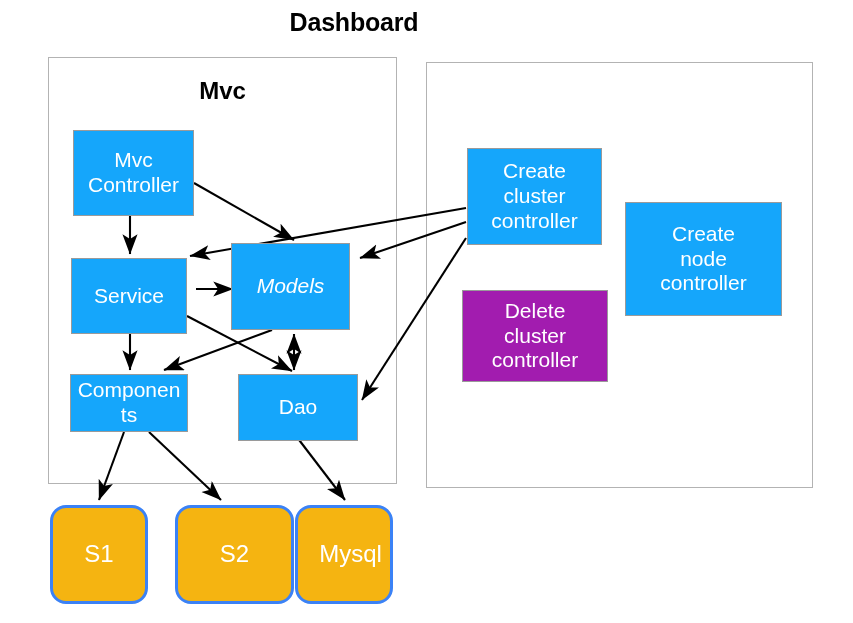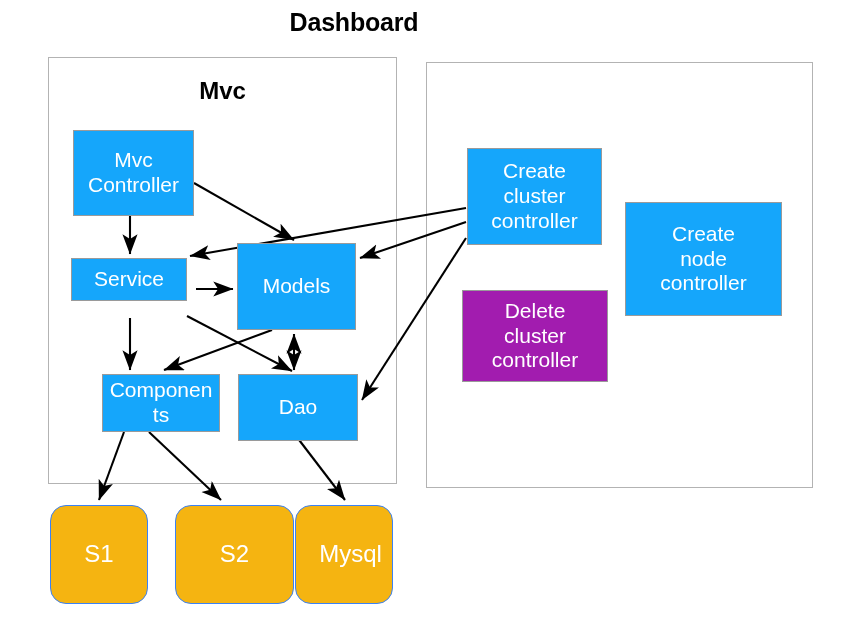--- a/index.html
+++ b/index.html
@@ -61,21 +61,21 @@
     line-height: 1.18;
     overflow: hidden;
   }
   .node-blue {
     background: #15A6FB;
     border: 1px solid #9a9a9a;
     font-size: 21px;
   }
   .node-orange {
     background: #F5B411;
-    border: 1px solid #3b82f6;
+    border: 3px solid #3b82f6;
     border-radius: 16px;
     font-size: 24px;
   }
   .node-label {
     display: block;
     padding: 0 3px;
     width: 100%;
   }
 </style>
 </head>
@@ -113,27 +113,27 @@
         <line x1="124" y1="432" x2="99" y2="500" stroke="#000000" stroke-width="2.1" marker-end="url(#arrow-end)"></line>
         <line x1="149" y1="432" x2="221" y2="500" stroke="#000000" stroke-width="2.1" marker-end="url(#arrow-end)"></line>
         <line x1="293" y1="432" x2="345" y2="500" stroke="#000000" stroke-width="2.1" marker-end="url(#arrow-end)"></line>
       </g>
   </svg>
 
   <div id="node-layer">
       <div class="node node-blue" style="left: 73px; top: 130px; width: 121px; height: 86px; background: rgb(21, 166, 251);">
         <span class="node-label">Mvc<br>Controller</span>
       </div>
-      <div class="node node-blue" style="left: 71px; top: 258px; width: 116px; height: 43px; background: rgb(21, 166, 251);">
+      <div class="node node-blue" style="left: 71px; top: 258px; width: 116px; height: 76px; background: rgb(21, 166, 251);">
         <span class="node-label">Service</span>
       </div>
-      <div class="node node-blue" style="left: 237px; top: 243px; width: 119px; height: 87px; background: rgb(21, 166, 251);">
+      <div class="node node-blue" style="left: 231px; top: 243px; width: 119px; height: 87px; background: rgb(21, 166, 251); font-style: italic;">
         <span class="node-label">Models</span>
       </div>
-      <div class="node node-blue" style="left: 70px; top: 374px; width: 118px; height: 58px; background: rgb(21, 166, 251); margin-left: 32px;">
+      <div class="node node-blue" style="left: 70px; top: 374px; width: 118px; height: 58px; background: rgb(21, 166, 251);">
         <span class="node-label">Componen<br>ts</span>
       </div>
       <div class="node node-blue" style="left: 238px; top: 374px; width: 120px; height: 67px; background: rgb(21, 166, 251);">
         <span class="node-label">Dao</span>
       </div>
       <div class="node node-blue" style="left: 467px; top: 148px; width: 135px; height: 97px; background: rgb(21, 166, 251);">
         <span class="node-label">Create<br>cluster<br>controller</span>
       </div>
       <div class="node node-blue" style="left: 462px; top: 290px; width: 146px; height: 92px; background: #a21caf;">
         <span class="node-label">Delete<br>cluster<br>controller</span>

